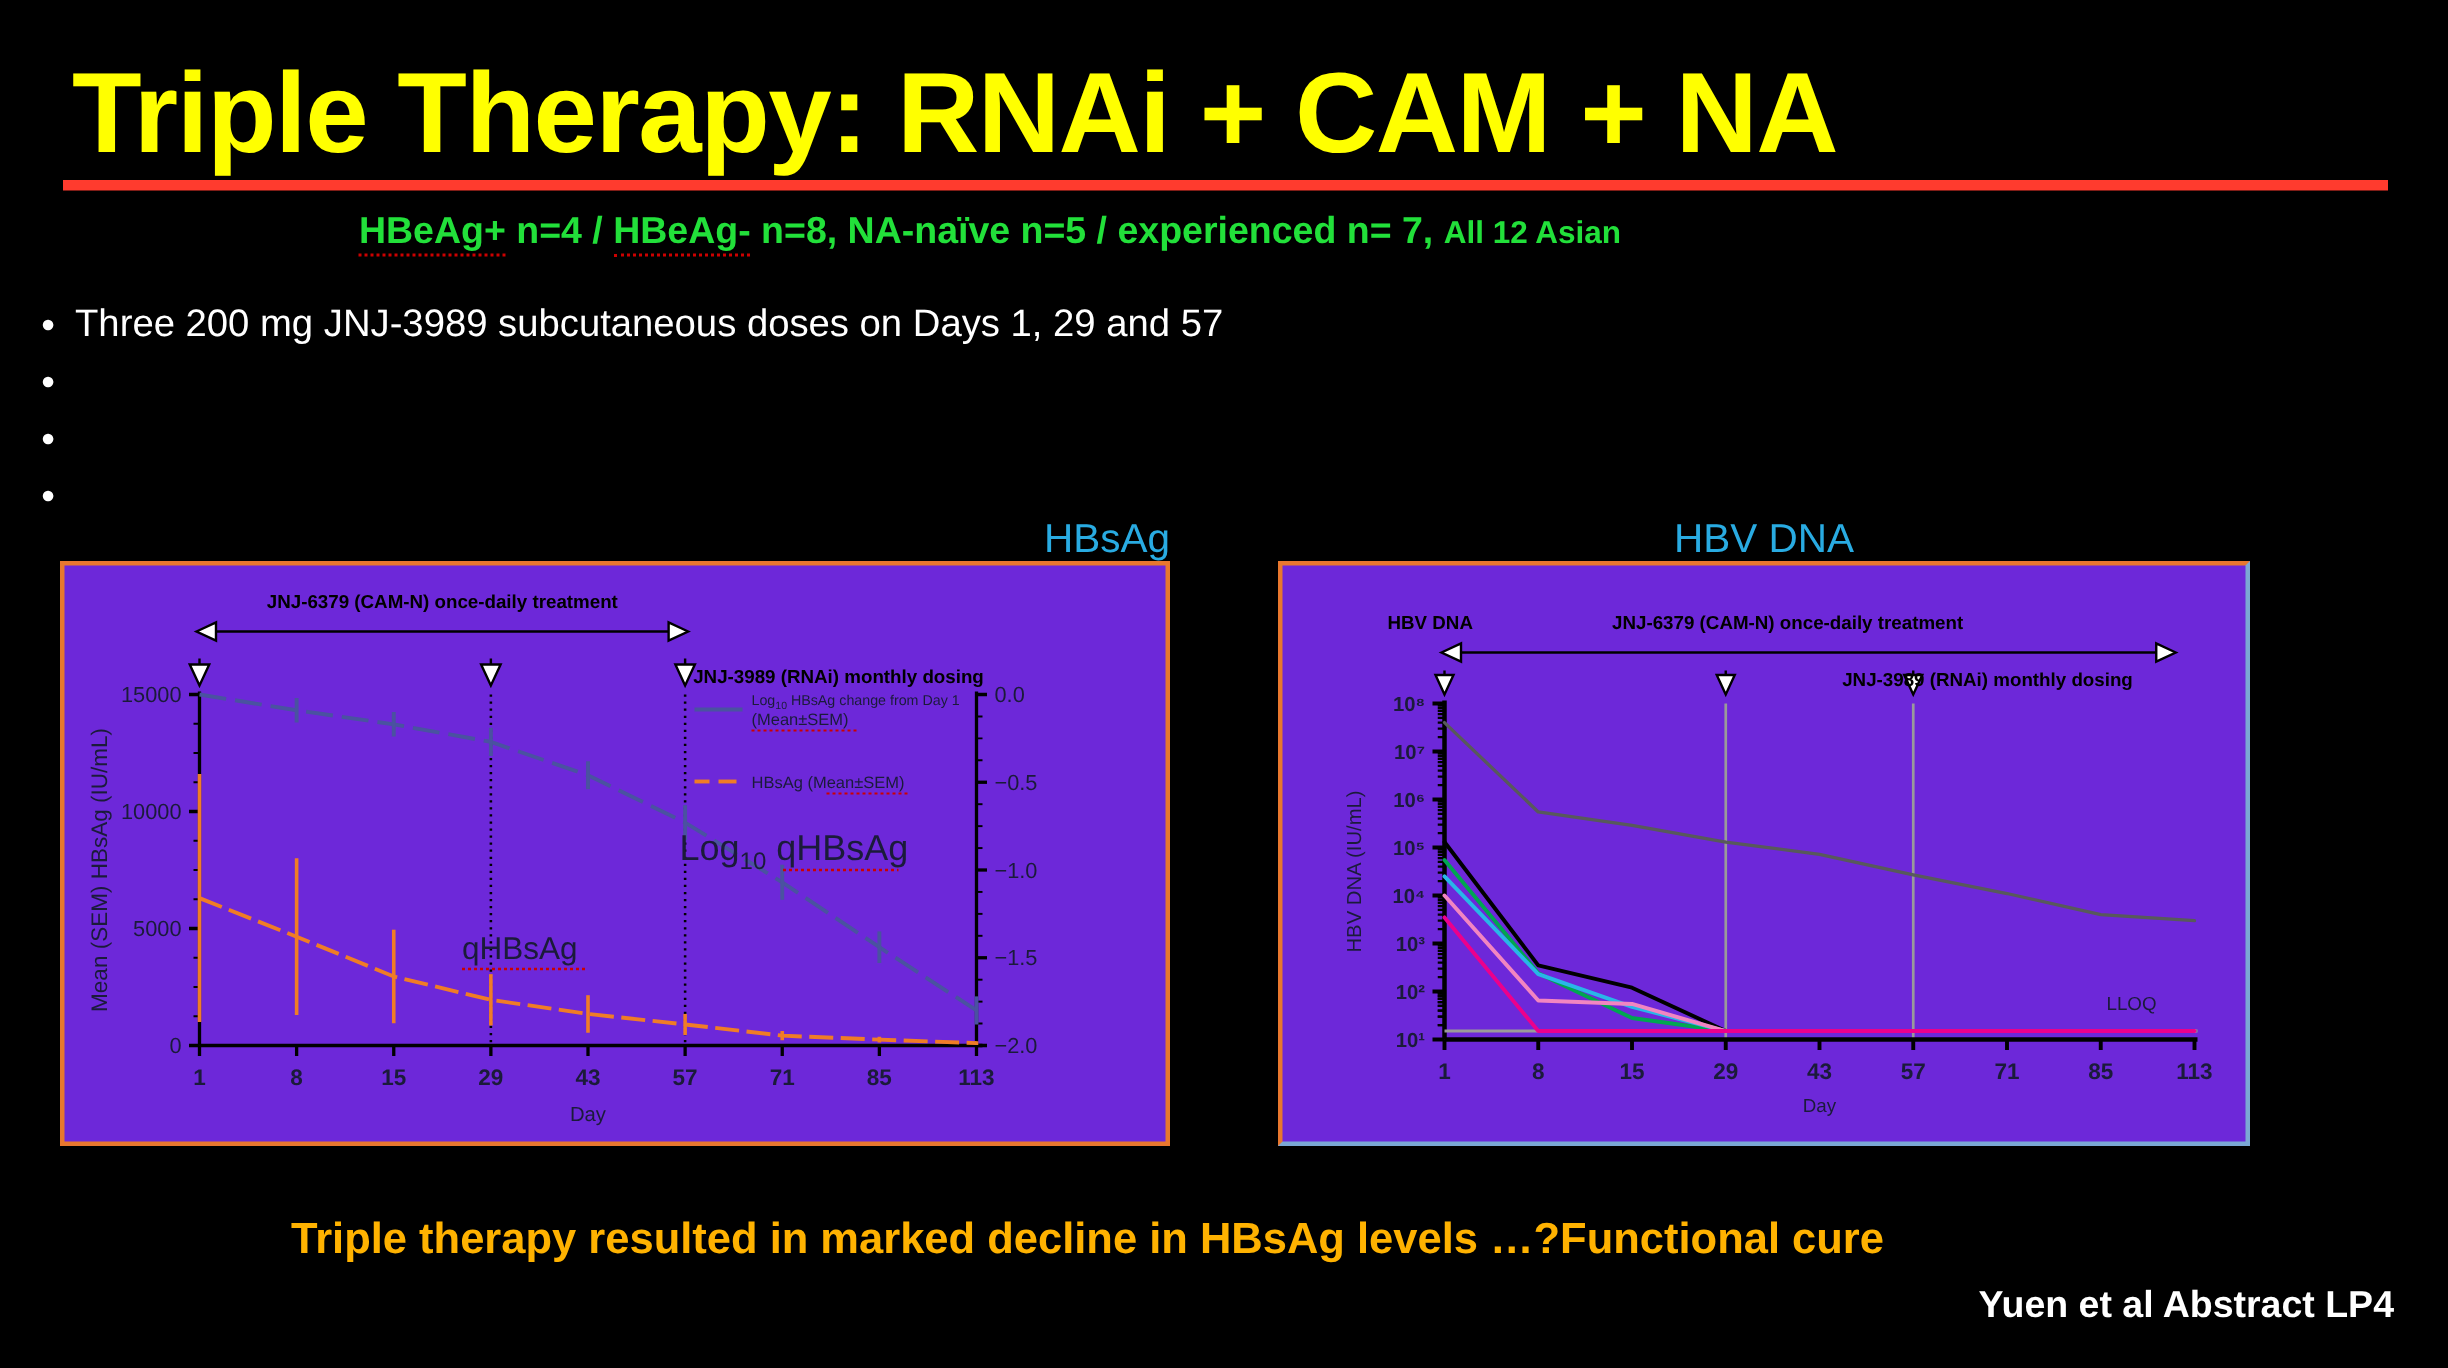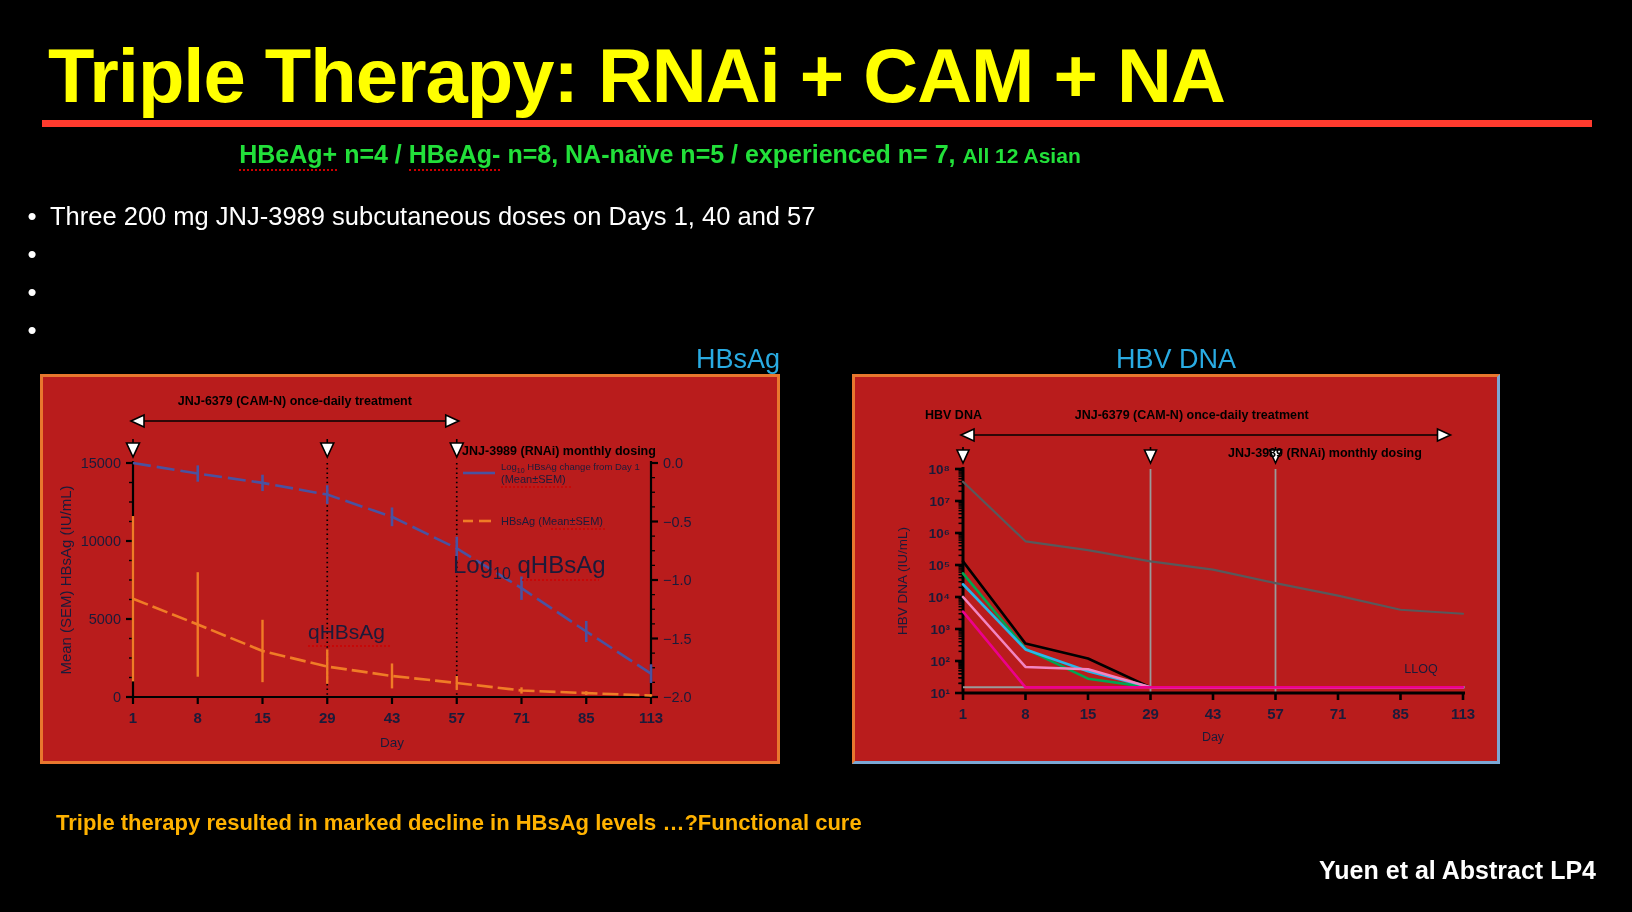--- a/index.html
+++ b/index.html
@@ -48,55 +48,55 @@
     border-bottom:2.5px dotted #cc0000;padding-bottom:1px;
   }
   
   .panel-title{
     position:absolute;text-align:center;font-size:27px;font-weight:400;color:#29ABE2;
   }
   #hbsag-title{left:40px;top:344px;width:740px;text-align:right;}
   #hbvdna-title{left:852px;top:344px;width:648px;}
 
   .chart-panel{
-    position:absolute;background:#b91c1c;box-sizing:border-box;
+    position:absolute;background:#6d28d9;box-sizing:border-box;
   }
   #panel-left{
     left:40px;top:374px;width:740px;height:390px;
     border:3px solid #E8772E;
   }
   #panel-right{
     left:852px;top:374px;width:648px;height:390px;
     border:3px solid #E8772E;border-right-color:#7BA7D4;border-bottom-color:#7BA7D4;
   }
   .chart-svg{display:block;width:100%;height:100%;}
   
   #conclusion{
     position:absolute;left:56px;top:810px;width:1200px;
-    font-size:22px;font-weight:bold;color:#FFB200;
+    font-size:29px;font-weight:bold;color:#FFB200;text-align:right;
   }
   #reference{
     position:absolute;right:36px;top:856px;
     font-size:25px;font-weight:bold;color:#fff;
   }
 </style>
 </head>
 <body>
 
 <div id="slide-title">Triple Therapy: RNAi + CAM + NA</div>
 <div id="title-rule"></div>
 
 <div id="subtitle">
   <span class="sub-ul">HBeAg+</span><span> n=4 / </span><span class="sub-ul">HBeAg-</span><span> n=8, NA-naïve n=5 / experienced n= 7, </span><span class="sub-small">All 12 Asian</span>
 </div>
 
 <div id="bullets">
   <div class="bullet-row">
     <div class="bullet-dot">•</div>
-    <div class="bullet-text">Three 200 mg JNJ-3989 subcutaneous doses on Days 1, 40 and 57</div>
+    <div class="bullet-text">Three 200 mg JNJ-3989 subcutaneous doses on Days 1, 29 and 57</div>
   </div>
   <div class="bullet-row">
     <div class="bullet-dot">•</div>
   </div>
   <div class="bullet-row">
     <div class="bullet-dot">•</div>
   </div>
   <div class="bullet-row">
     <div class="bullet-dot">•</div>
   </div>

